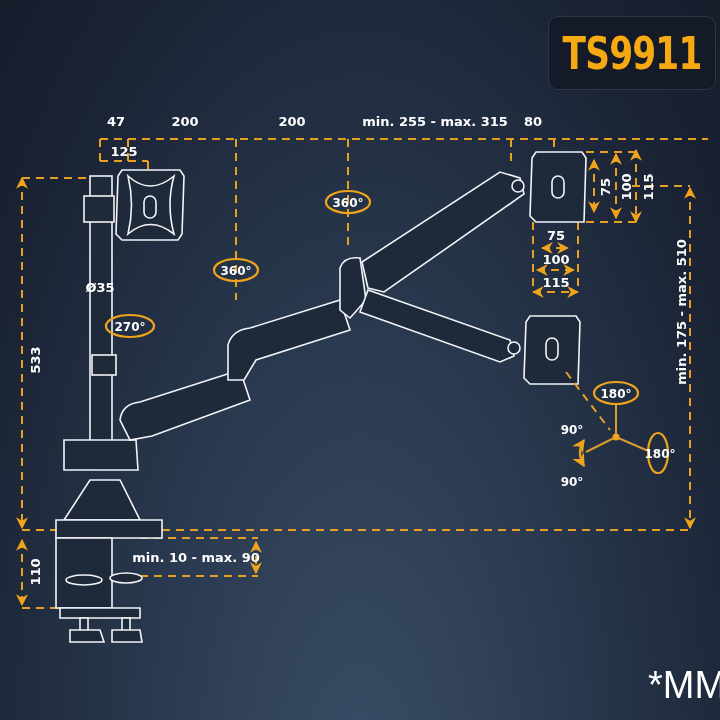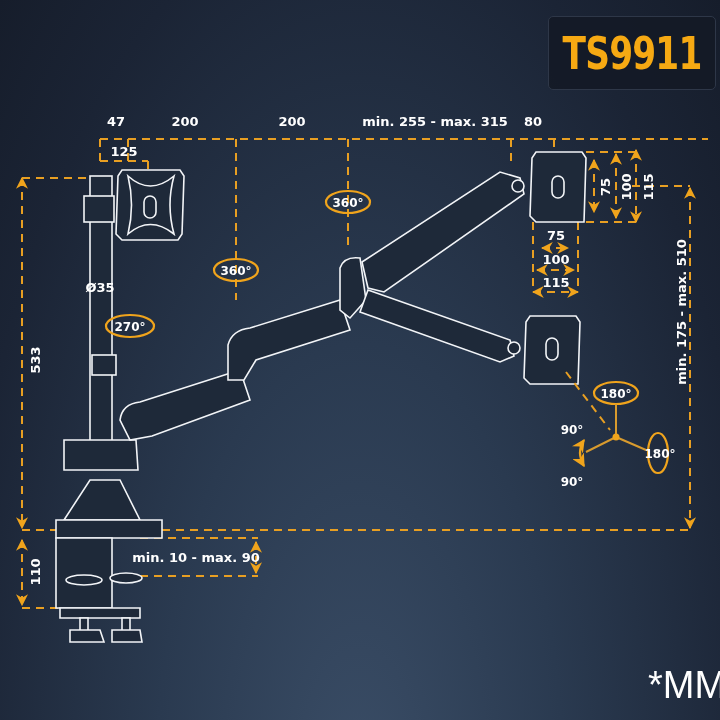--- a/index.html
+++ b/index.html
@@ -1,20 +1,20 @@
 <!DOCTYPE html>
 <html><head>
 <meta charset="utf-8">
 <style>
   html,body{margin:0;padding:0;}
   body{width:720px;height:720px;overflow:hidden;
     background:radial-gradient(ellipse at 50% 110%, #3a4d66 0%, #2a3a50 40%, #1b2435 80%, #161d2b 100%);
     font-family:"Liberation Sans",sans-serif;position:relative;}
   .badge{position:absolute;left:548px;top:16px;width:166px;height:72px;
-    background:rgba(20,26,38,0.9);border:1px solid #2e3748;border-radius:5px;
+    background:rgba(20,26,38,0.9);border:1px solid #2e3748;border-radius:10px;
     display:flex;align-items:center;justify-content:center;}
   .badge span{color:#f6a913;font-family:"DejaVu Sans",sans-serif;font-weight:bold;
     font-size:44px;letter-spacing:-1px;transform:scaleX(0.78);display:inline-block;}
   svg{position:absolute;left:0;top:0;}
   .lbl{fill:#ffffff;font-family:"DejaVu Sans",sans-serif;font-weight:bold;font-size:13px;}
   .lbl-sm{font-size:12px;}
   .dim{stroke:#e89f22;stroke-width:2;stroke-dasharray:8 6;fill:none;}
   .arrow{fill:#f0a41c;}
   .drawf{stroke:#f2f4f7;stroke-width:1.6;fill:#1e2939;}
   .rot{stroke:#f0a41c;stroke-width:2.2;fill:none;}

